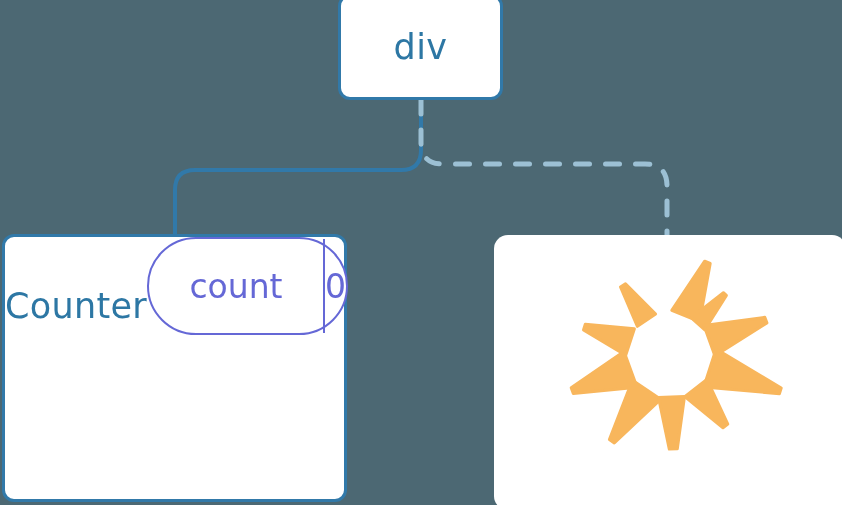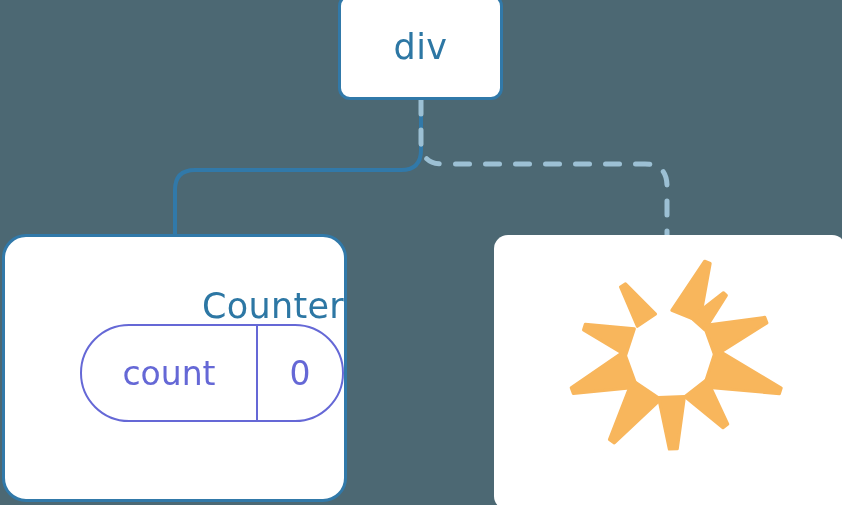--- a/index.html
+++ b/index.html
@@ -52,24 +52,23 @@
     letter-spacing: 0.5px;
     line-height: 1;
   }
 
   #node-counter {
     left: 2px;
     top: 234px;
     width: 345px;
     height: 268px;
     border: 3px solid #3179a9;
-    border-radius: 24px;
+    border-radius: 12px;
     display: flex;
-    flex-direction: column;
-    align-items: flex-end;
+    align-items: flex-start;
   }
   #node-counter .node-label {
     font-size: 35px;
     color: #2d77a4;
     margin-top: 52px;
     line-height: 1;
     letter-spacing: 0.3px;
   }
 
   

